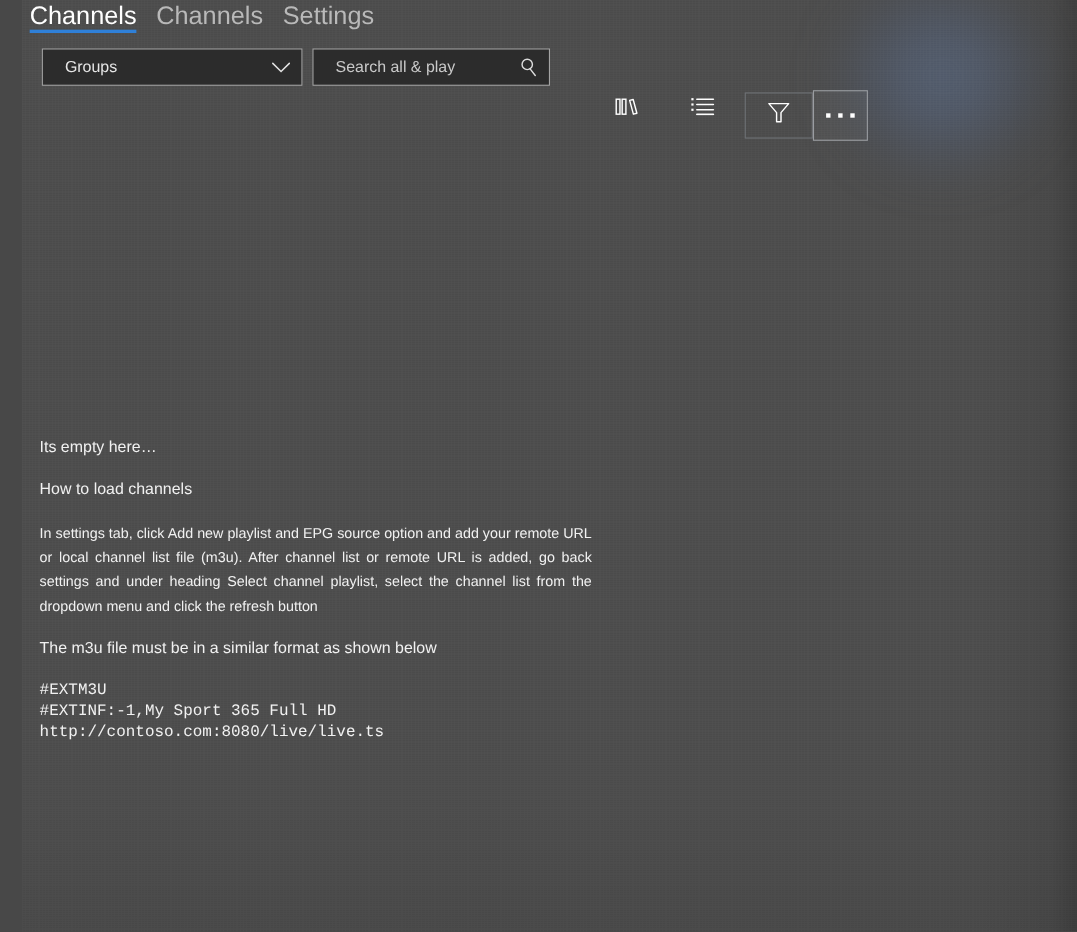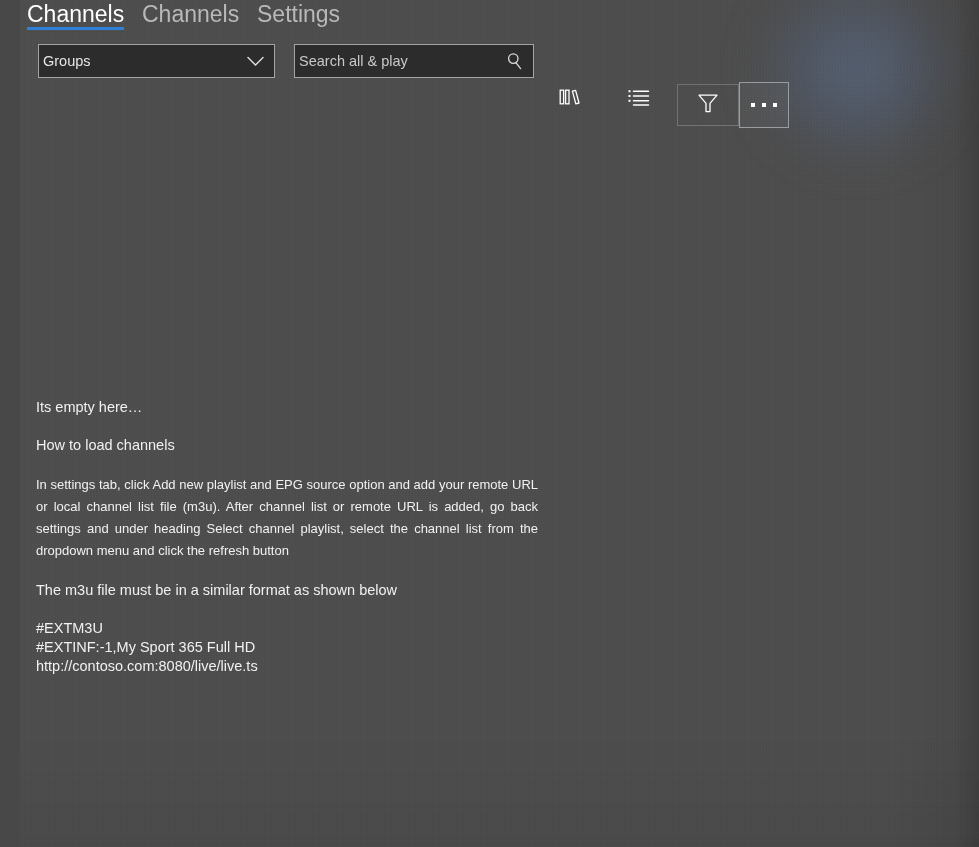--- a/index.html
+++ b/index.html
@@ -108,26 +108,26 @@
     top: 2px;
     height: 34px;
     background: #2c2c2c;
     border: 1px solid #a4a4a4;
     box-sizing: border-box;
     display: flex;
     align-items: center;
     cursor: text;
   }
   .field.dropdown { left: 18px; width: 237px; cursor: pointer; }
-  .field.search   { left: 274px; width: 240px; }
+  .field.search   { left: 264px; width: 216px; }
 
   .field-text {
     font-size: 14.5px;
     color: #e6e6e6;
-    padding-left: 4px;
+    padding-left: 20px;
     flex: 1;
     white-space: nowrap;
     overflow: hidden;
   }
   .field.search .field-text { color: #c9c9c9; }
 
   .chevron-icon {
     width: 26px;
     margin-right: 6px;
     display: flex;
@@ -191,20 +191,21 @@
     color: #f1f1f1;
     text-align: justify;
     text-justify: inter-word;
     width: 502px;
   }
   .codeblock {
     font-size: 14.5px;
     line-height: 19px;
     color: #f1f1f1;
     white-space: pre;
+    font-family: Liberation Mono, monospace;
   }
 </style>
 </head>
 <body>
 
 <div id="app">
 
   <div class="bg-blob"></div>
   <div class="bg-noise"></div>
   <div class="bg-vignette"></div>

